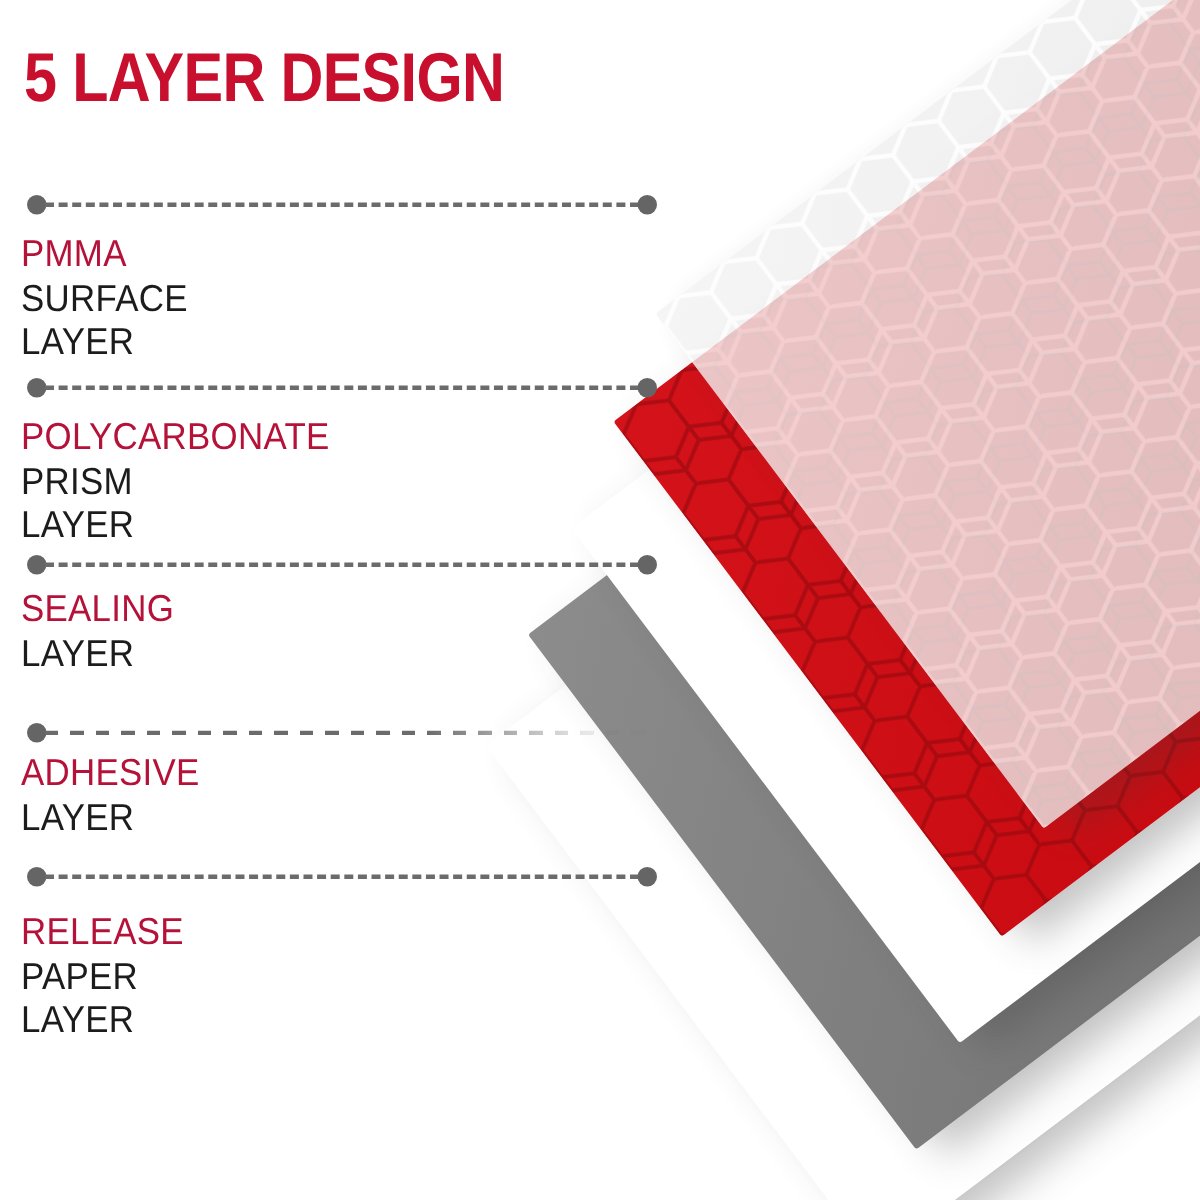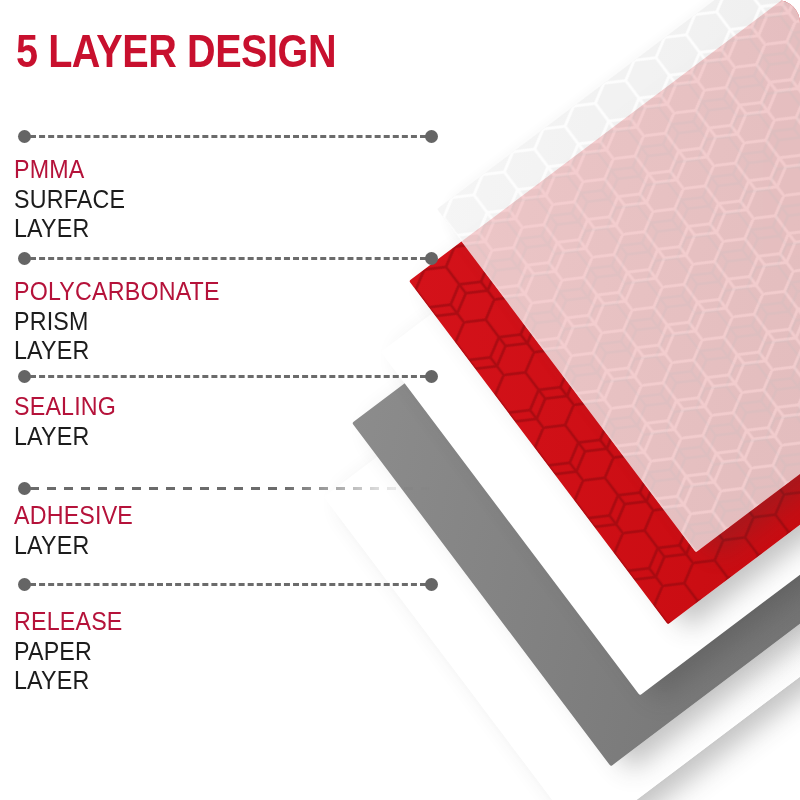--- a/index.html
+++ b/index.html
@@ -6,21 +6,20 @@
   body{
     width:800px;height:800px;
     background:#ffffff;
     font-family:"Liberation Sans", sans-serif;
     overflow:hidden;
     position:relative;
   }
   #stage{
     position:absolute;inset:0;width:800px;height:800px;overflow:hidden;
     background:#ffffff;
-    border-radius:23px;
   }
 
   
   #sheets{
     position:absolute;inset:0;
     width:800px;height:800px;
     overflow:hidden;
     pointer-events:none;
   }
   .sheet{

